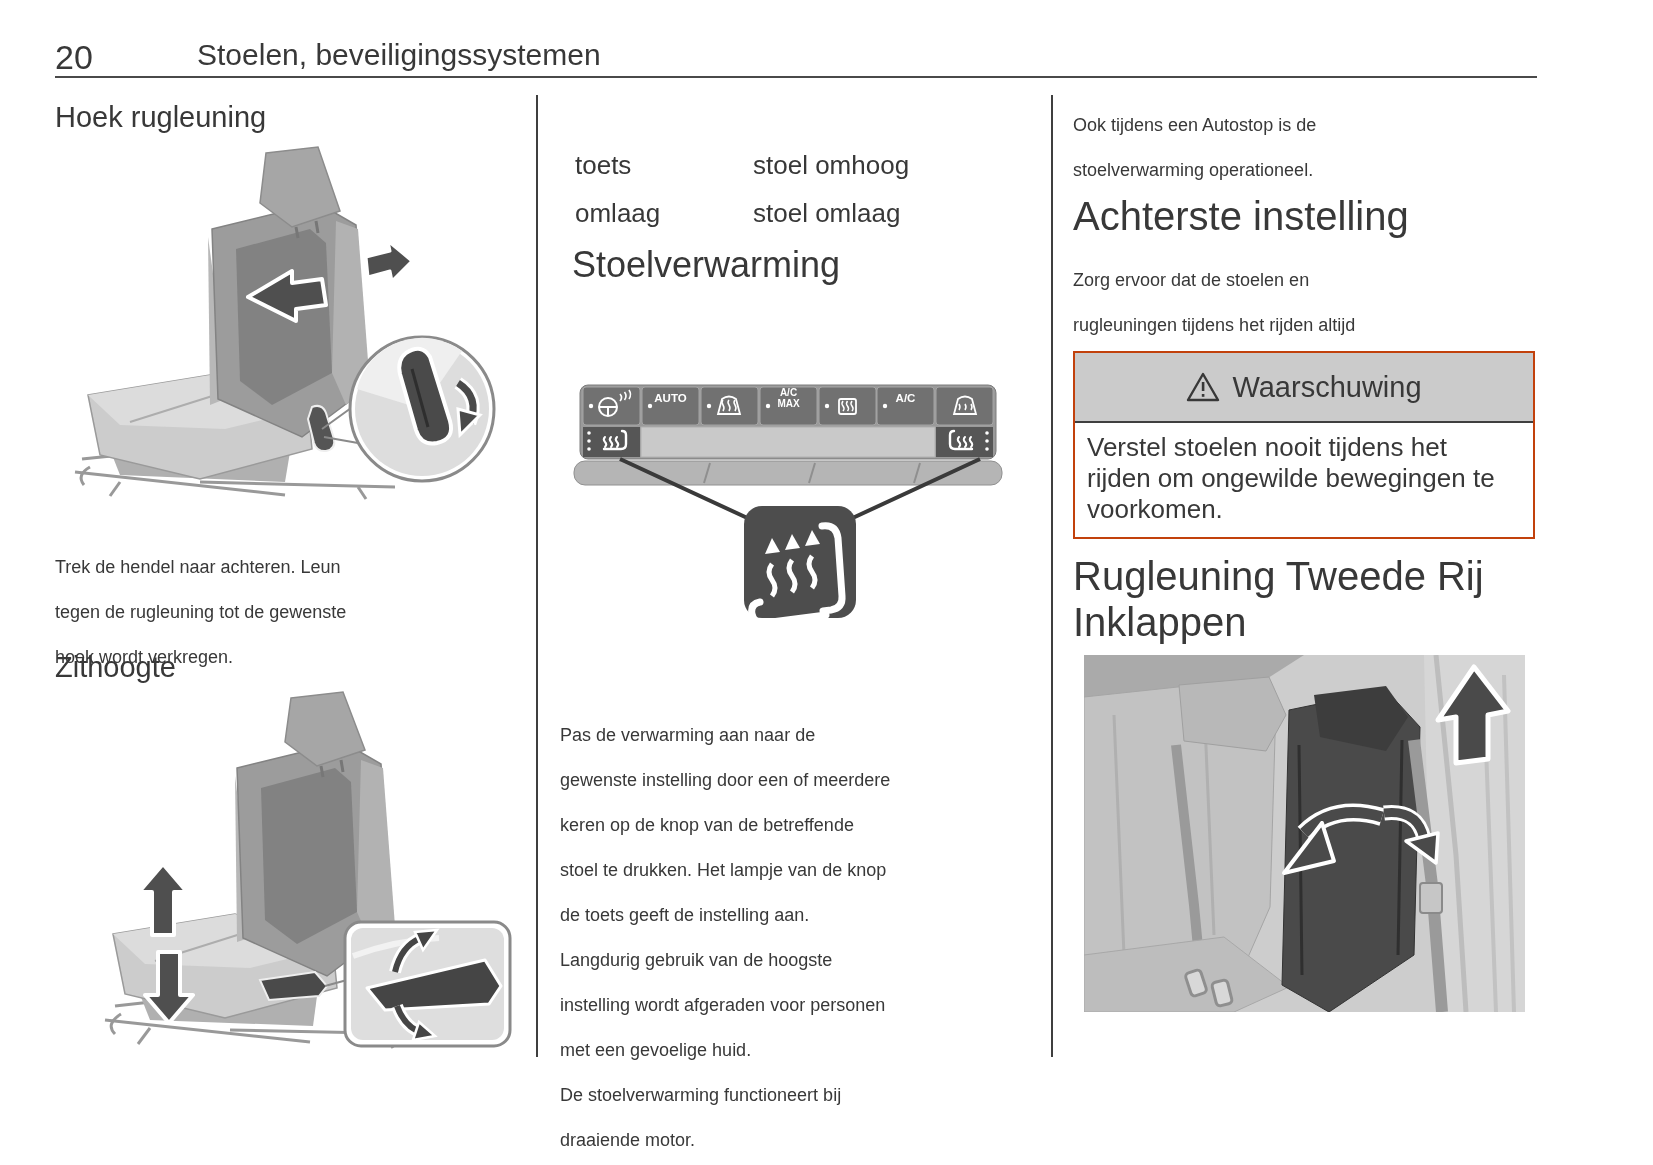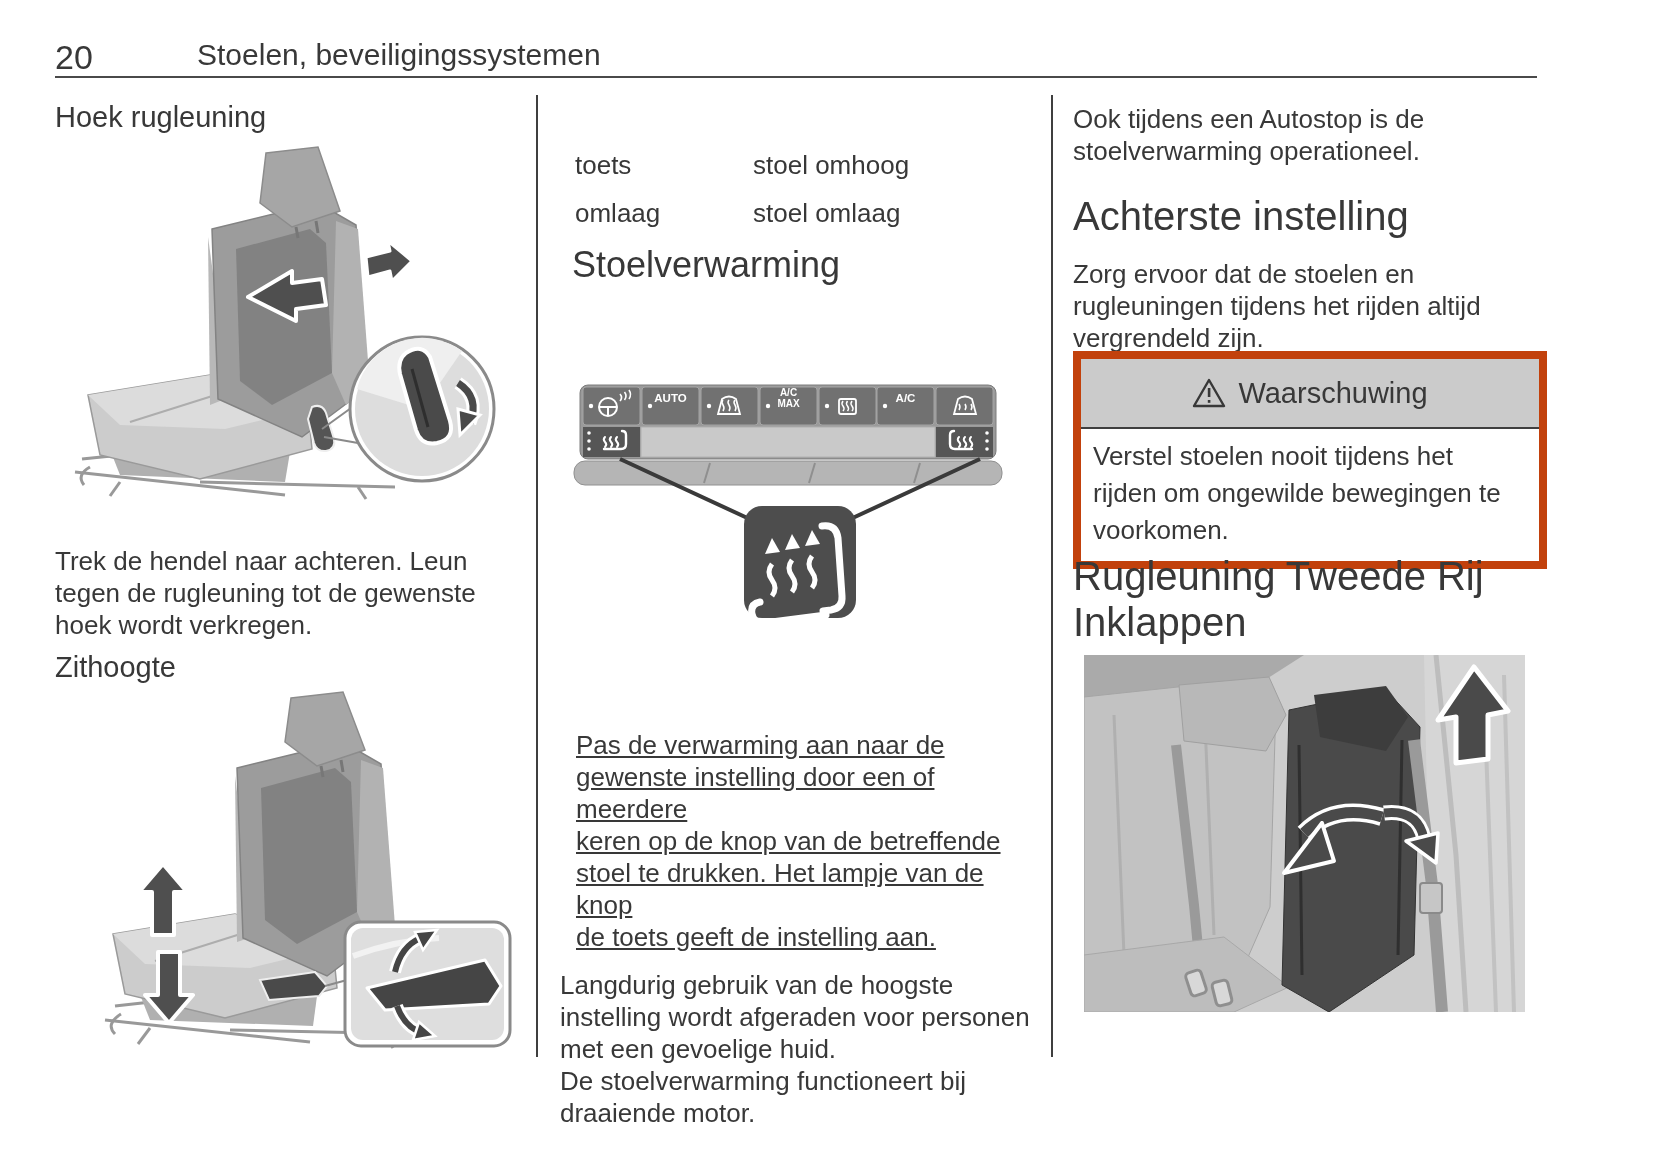--- a/index.html
+++ b/index.html
@@ -6,27 +6,27 @@
   .page{position:relative;width:1653px;height:1165px;background:#ffffff;overflow:hidden;
         font-family:"Liberation Sans",sans-serif;color:#383838;}
   .abs{position:absolute;}
   .hdr-num{font-size:34px;}
   .hdr-title{font-size:30px;}
   .rule{background:#4a4a4a;height:2px;}
   .vdiv{background:#3f3f3f;width:2px;}
   .h2{font-size:29px;line-height:33px;}
   .h1{font-size:36px;line-height:40px;}
   .h1big{font-size:40px;line-height:46px;}
-  .body{font-size:26px;line-height:32px;white-space:pre-line;}
+  .body{font-size:18px;line-height:45px;white-space:pre-line;}
   .tbl-title{font-size:26px;}
   .tbl-cell{font-size:26px;position:absolute;top:0;}
-  .warnbox{border:8px solid #c2410c;background:#fff;}
+  .warnbox{border:2px solid #c2410c;background:#fff;}
   .warnhead{background:#cbcbcb;border-bottom:2px solid #3f3f3f;height:68px;
             display:flex;align-items:center;justify-content:center;font-size:29px;gap:12px;}
-  .warnbody{padding:9px 21px 12px 12px;font-size:26px;line-height:37px;white-space:pre-line;}
+  .warnbody{padding:9px 21px 12px 12px;font-size:26px;line-height:31px;white-space:pre-line;}
   .panel-label{position:absolute;color:#ffffff;text-align:center;font-weight:bold;}
   .lbl-auto{left:82px;top:297px;width:57px;font-size:11.5px;}
   .lbl-acmax{left:200px;top:293px;width:57px;font-size:10px;line-height:10.5px;white-space:pre-line;}
   .lbl-ac{left:317px;top:297px;width:57px;font-size:11.5px;}
 </style>
 </head>
 <body>
 
 <div class="page">
 
@@ -208,21 +208,21 @@
         <path d="M252 208 q6 -8 0 -16 q-6 -8 0 -16" stroke="#ffffff" stroke-width="5" fill="none"></path>
         <polygon points="245,166 252,150 260,164" fill="#ffffff"></polygon>
       </g>
     </svg>
     <div class="panel-label lbl-auto">AUTO</div>
     <div class="panel-label lbl-acmax">A/C
 MAX</div>
     <div class="panel-label lbl-ac">A/C</div>
 
     <div class="abs" style="left:0;top:618px;width:492px;">
-      <p class="body" style="margin:16px;text-decoration:underline;">Pas de verwarming aan naar de
+      <p class="body" style="margin:0;">Pas de verwarming aan naar de
 gewenste instelling door een of meerdere
 keren op de knop van de betreffende
 stoel te drukken. Het lampje van de knop
 de toets geeft de instelling aan.</p>
       <p class="body" style="margin:0;">Langdurig gebruik van de hoogste
 instelling wordt afgeraden voor personen
 met een gevoelige huid.</p>
       <p class="body" style="margin:0;">De stoelverwarming functioneert bij
 draaiende motor.</p>
     </div>

